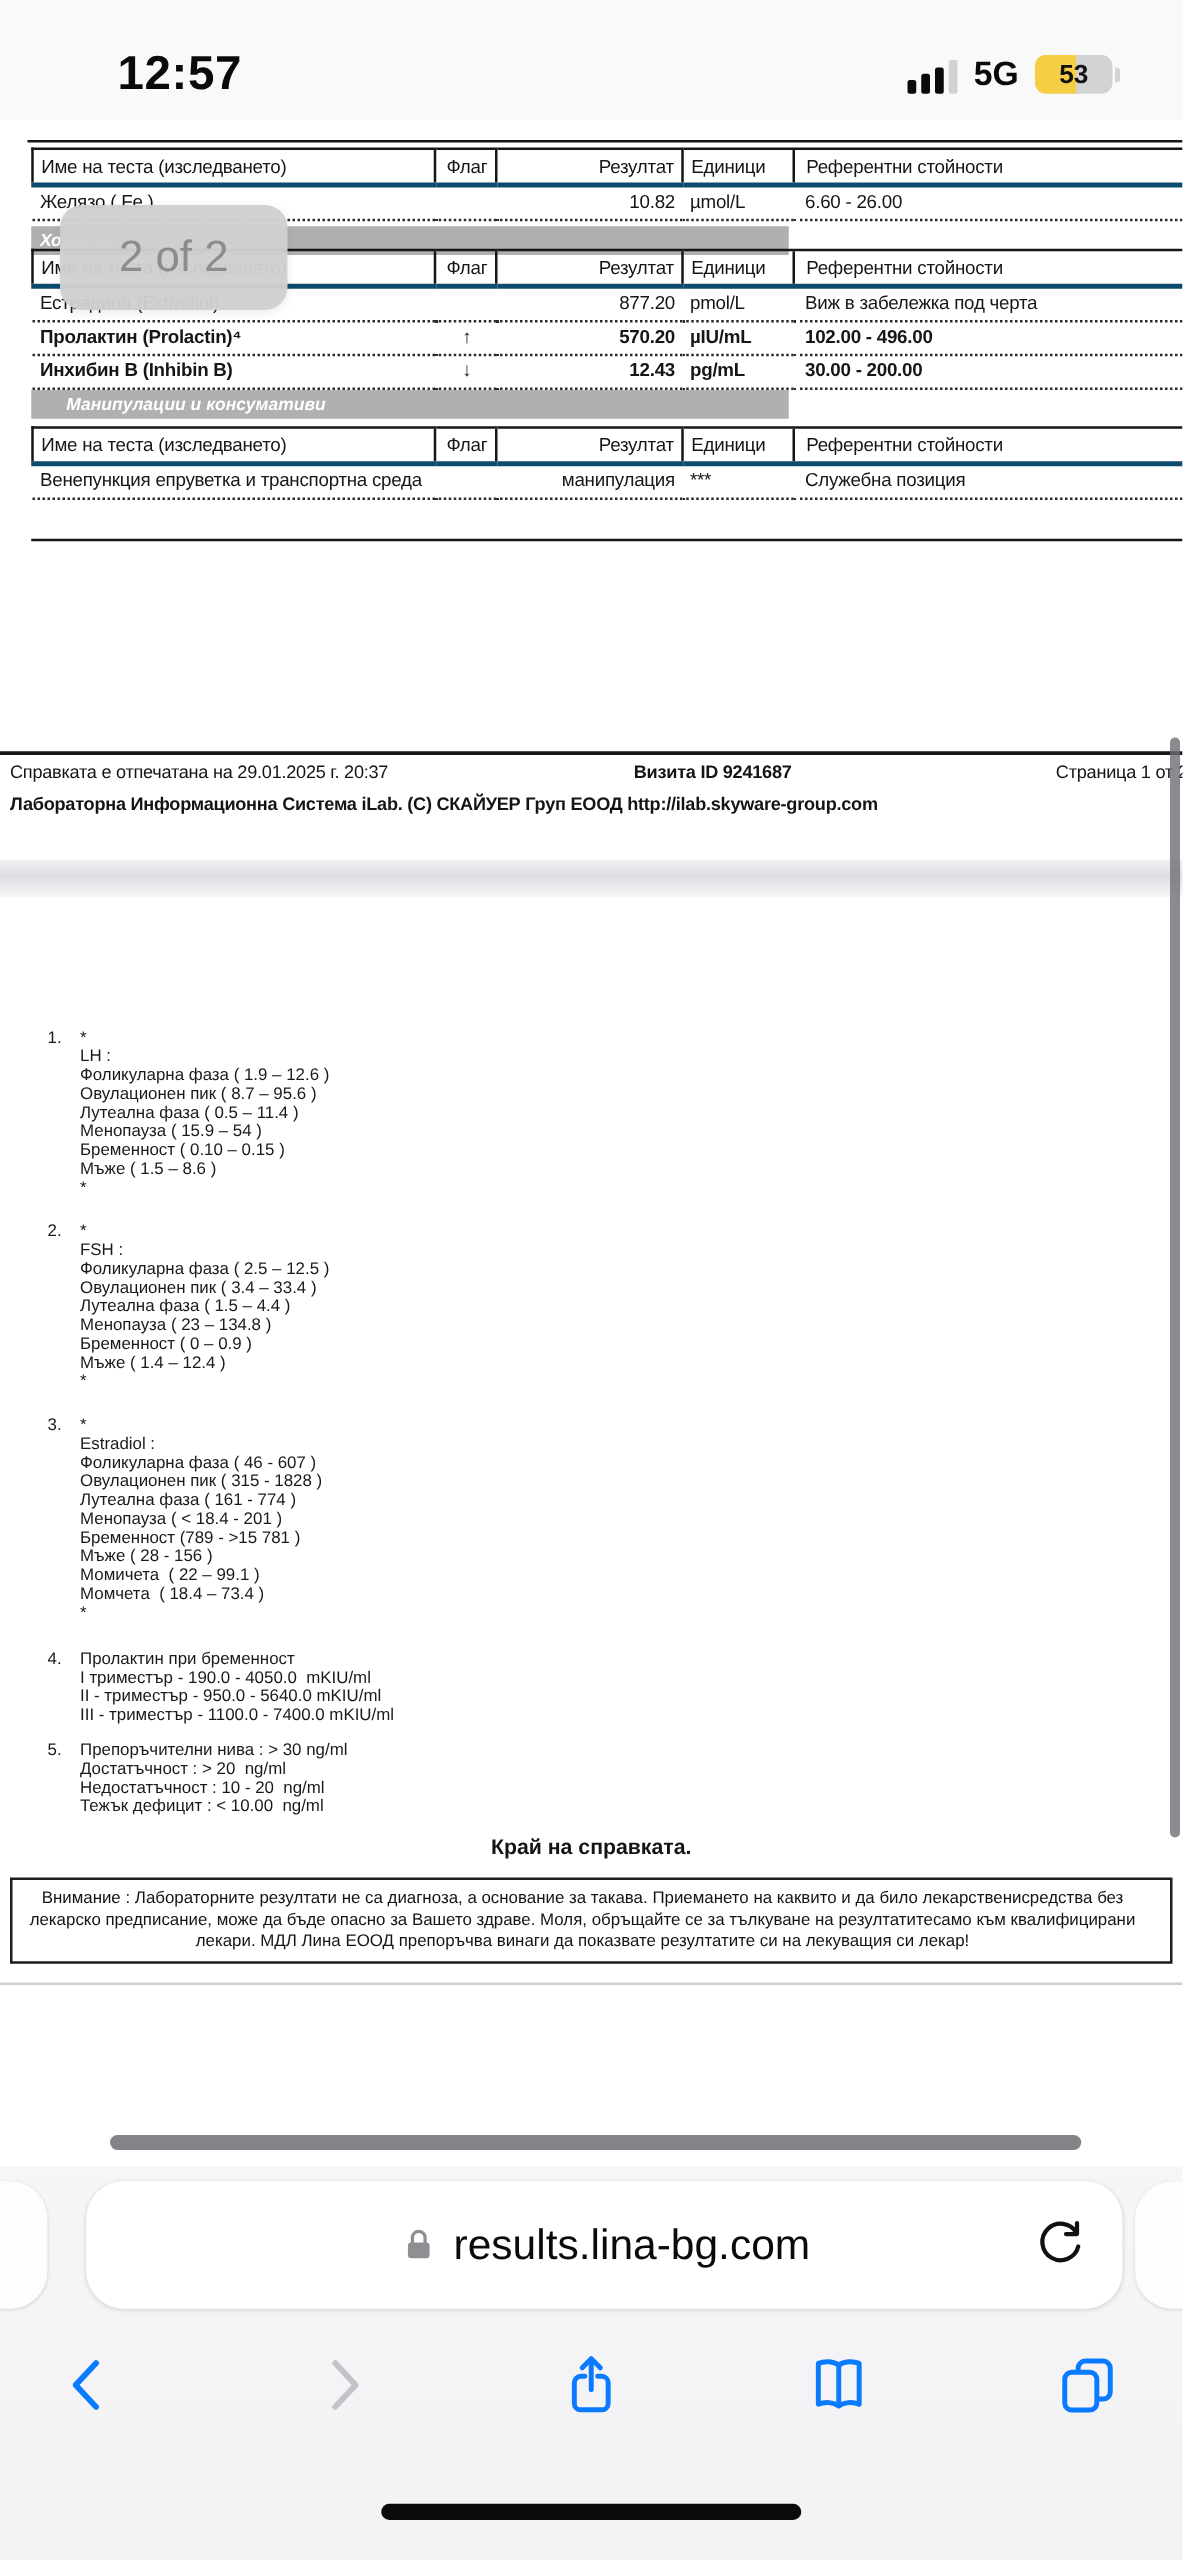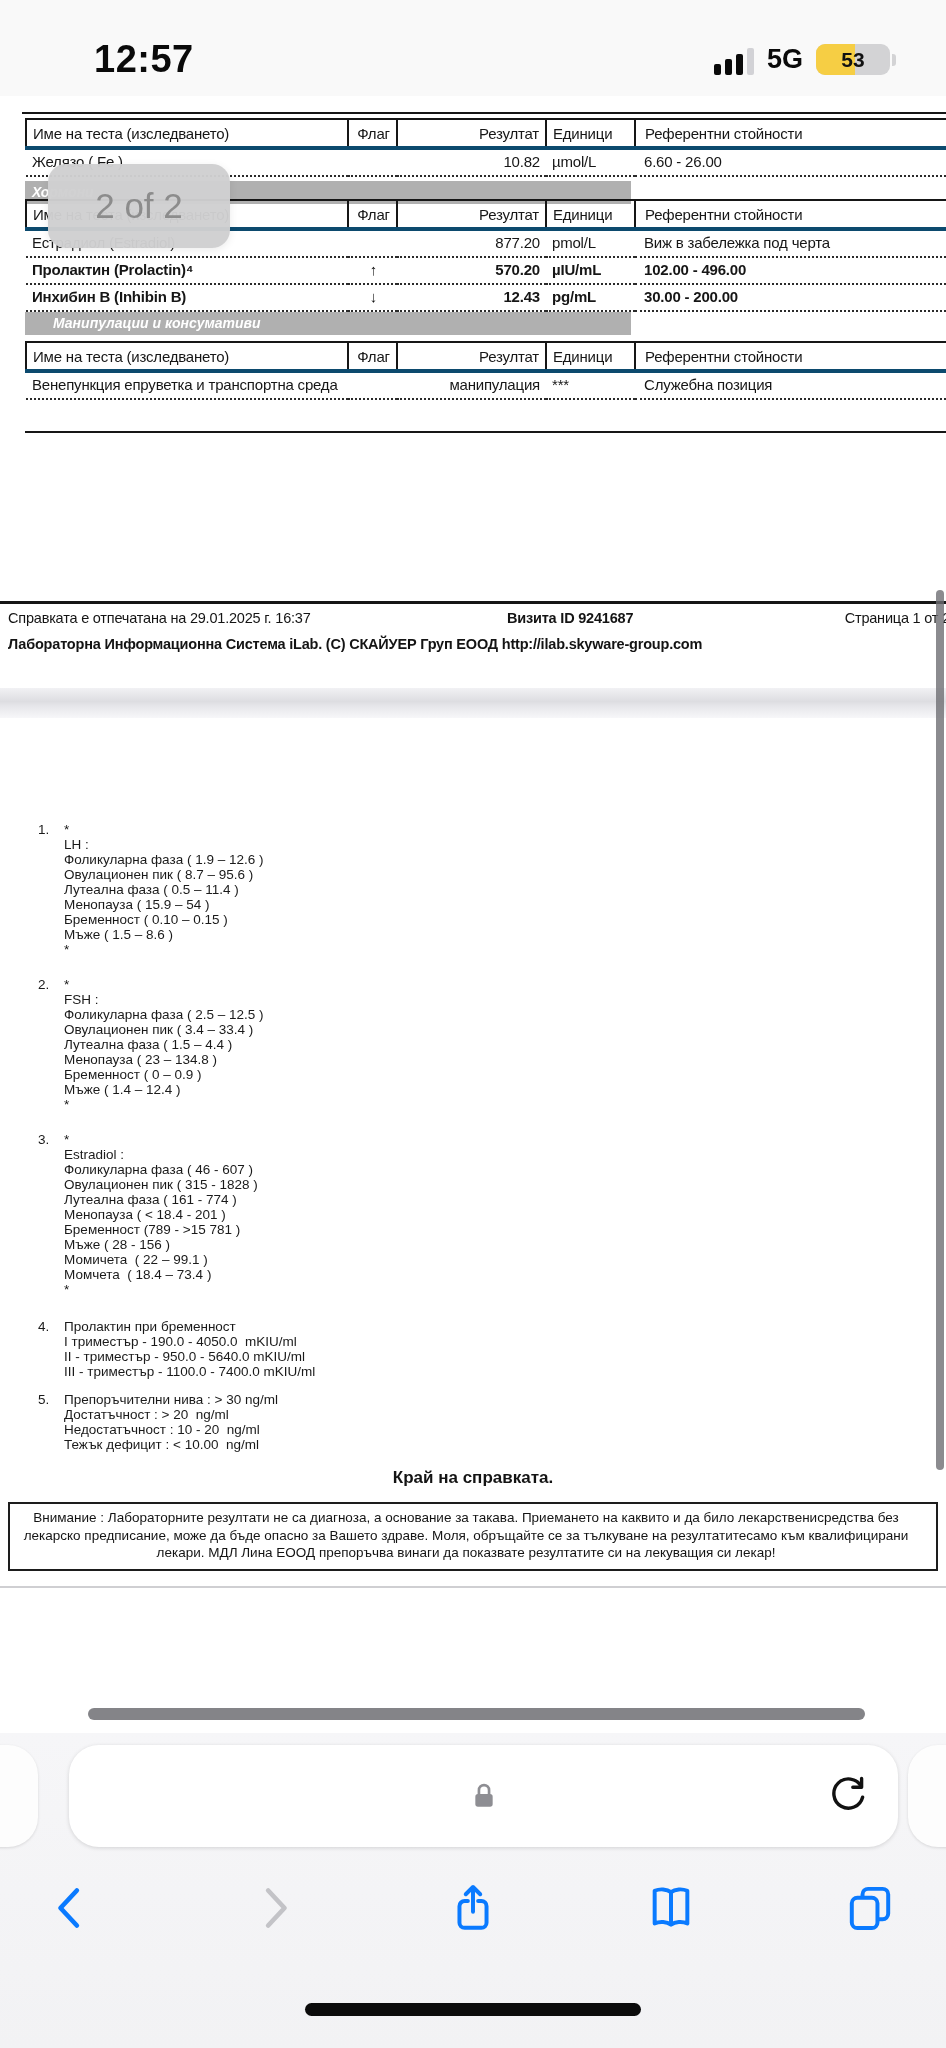--- a/index.html
+++ b/index.html
@@ -8,21 +8,21 @@
          font-family:"Liberation Sans","DejaVu Sans",sans-serif; color:#141414; }
 
   
   .status-bar { position:absolute; top:0; left:0; right:0; height:96px; background:#f9f9f9; }
   .time { position:absolute; left:94px; top:38px; font-size:38px; font-weight:700; color:#0a0a0a; letter-spacing:.5px; }
   .status-right { position:absolute; right:50px; top:44px; display:flex; align-items:center; gap:13px; }
   .sig { display:flex; align-items:flex-end; gap:4px; height:30px; }
   .sig i { display:block; width:7px; border-radius:2px; background:#0a0a0a; }
   .sig i.off { background:#d2d2d6; }
   .net { font-size:27px; font-weight:600; color:#0a0a0a; }
-  .batt { position:relative; width:74px; height:31px; border-radius:9px; background:#d3d3d5; overflow:hidden; }
+  .batt { position:relative; width:62px; height:31px; border-radius:9px; background:#d3d3d5; overflow:hidden; }
   .batt-fill { position:absolute; left:0; top:0; bottom:0; width:53%; background:#f6ce44; }
   .batt-num { position:relative; z-index:2; font-size:21px; font-weight:700; color:#111; text-align:center; line-height:31px; }
   .batt-cap { width:4px; height:12px; background:#d3d3d5; border-radius:0 3px 3px 0; margin-left:2px; }
 
   
   .doc-line { position:absolute; background:#161616; }
   .lab { position:absolute; left:25px; width:921px; border-collapse:collapse; table-layout:fixed;
          font-size:15px; letter-spacing:-.2px; color:#161616; }
   .lab th { font-weight:400; text-align:left; border-top:2px solid #161616; border-bottom:4px solid #0c4a6e;
             padding:4px 4px 3px 6px; height:29px; overflow:hidden; white-space:nowrap; }
@@ -193,21 +193,21 @@
       <td class="c-res">манипулация</td>
       <td>***</td>
       <td class="c-ref">Служебна позиция</td>
     </tr>
   </tbody>
 </table>
 
 <div class="doc-line" style="left:25px; right:0; top:431px; height:2px;"></div>
 <div class="doc-line" style="left:0; right:0; top:601px; height:3px;"></div>
 
-<div class="footer-small" style="left:8px; top:610px;">Справката е отпечатана на 29.01.2025 г. 16:37</div>
+<div class="footer-small" style="left:8px; top:610px;">Справката е отпечатана на 29.01.2025 г. 20:37</div>
 <div class="footer-small" style="left:507px; top:610px; font-weight:700;">Визита ID 9241687</div>
 <div class="footer-small" style="right:-4px; top:610px;">Страница 1 от 2</div>
 <div class="footer-small" style="left:8px; top:636px; font-weight:700;">Лабораторна Информационна Система iLab. (С) СКАЙУЕР Груп ЕООД http://ilab.skyware-group.com</div>
 
 <div class="page-sep"></div>
 
 <div class="notes">
   <div class="note" style="margin-bottom:20px;">
     <div class="note-num">1.</div>
     <div class="note-lines">
@@ -283,20 +283,21 @@
   <div class="tab-stub" style="left:-32px;"></div>
   <div class="tab-stub" style="right:-32px;"></div>
 
   <div class="url-pill">
     <span style="display:flex;">
       <svg viewBox="0 0 24 24" width="32" height="32">
           <rect x="5.5" y="10.5" width="13" height="9.5" rx="2" fill="#8e8e93"></rect>
           <path d="M8.2 11 V7.6 a3.8 3.8 0 0 1 7.6 0 V11" fill="none" stroke="#8e8e93" stroke-width="2"></path>
         </svg>
     </span>
+    <span class="url-text">results.lina-bg.com</span>
     <span class="reload-btn">
       <svg viewBox="0 0 24 24" width="48" height="48">
           <path d="M18.6 7.2 A7.3 7.3 0 1 0 19.3 12.6" fill="none" stroke="#111" stroke-width="1.7" stroke-linecap="round"></path>
           <path d="M18.8 3.2 V7.6 H14.4" fill="none" stroke="#111" stroke-width="1.7" stroke-linecap="round" stroke-linejoin="round"></path>
         </svg>
     </span>
   </div>
 
   <div class="toolbar">
     <span class="tb-btn" style="left:43px;">

